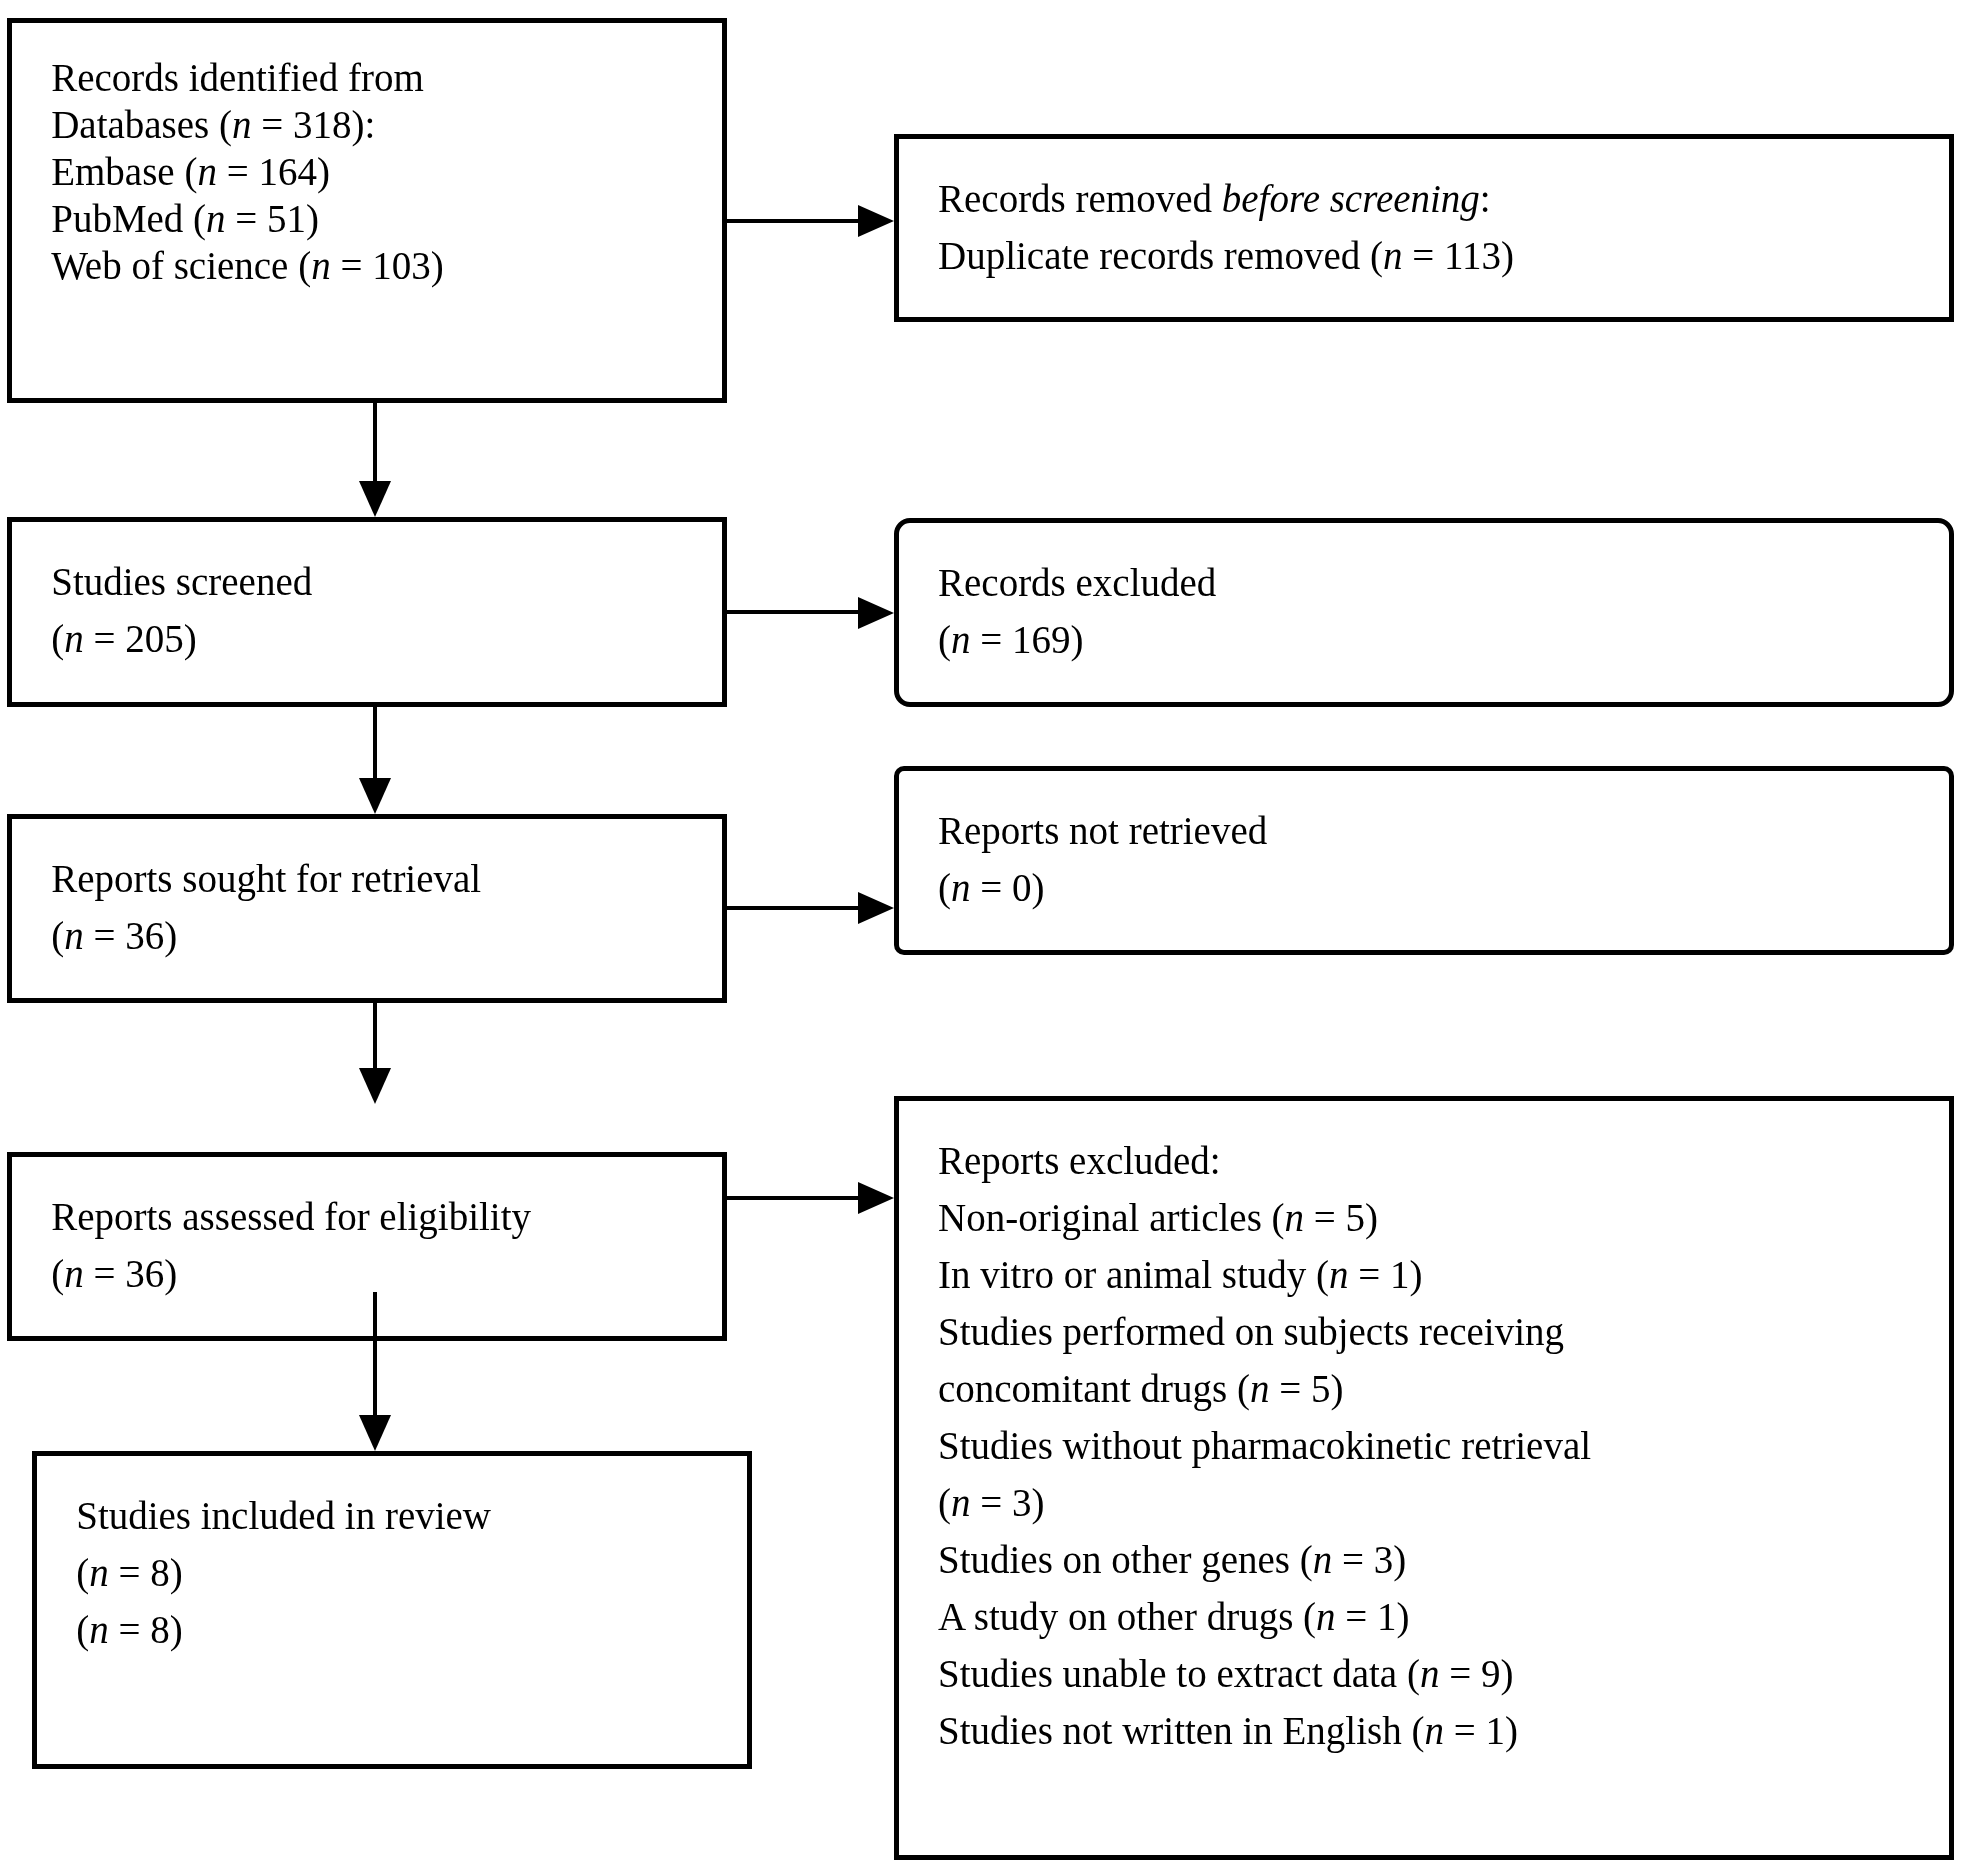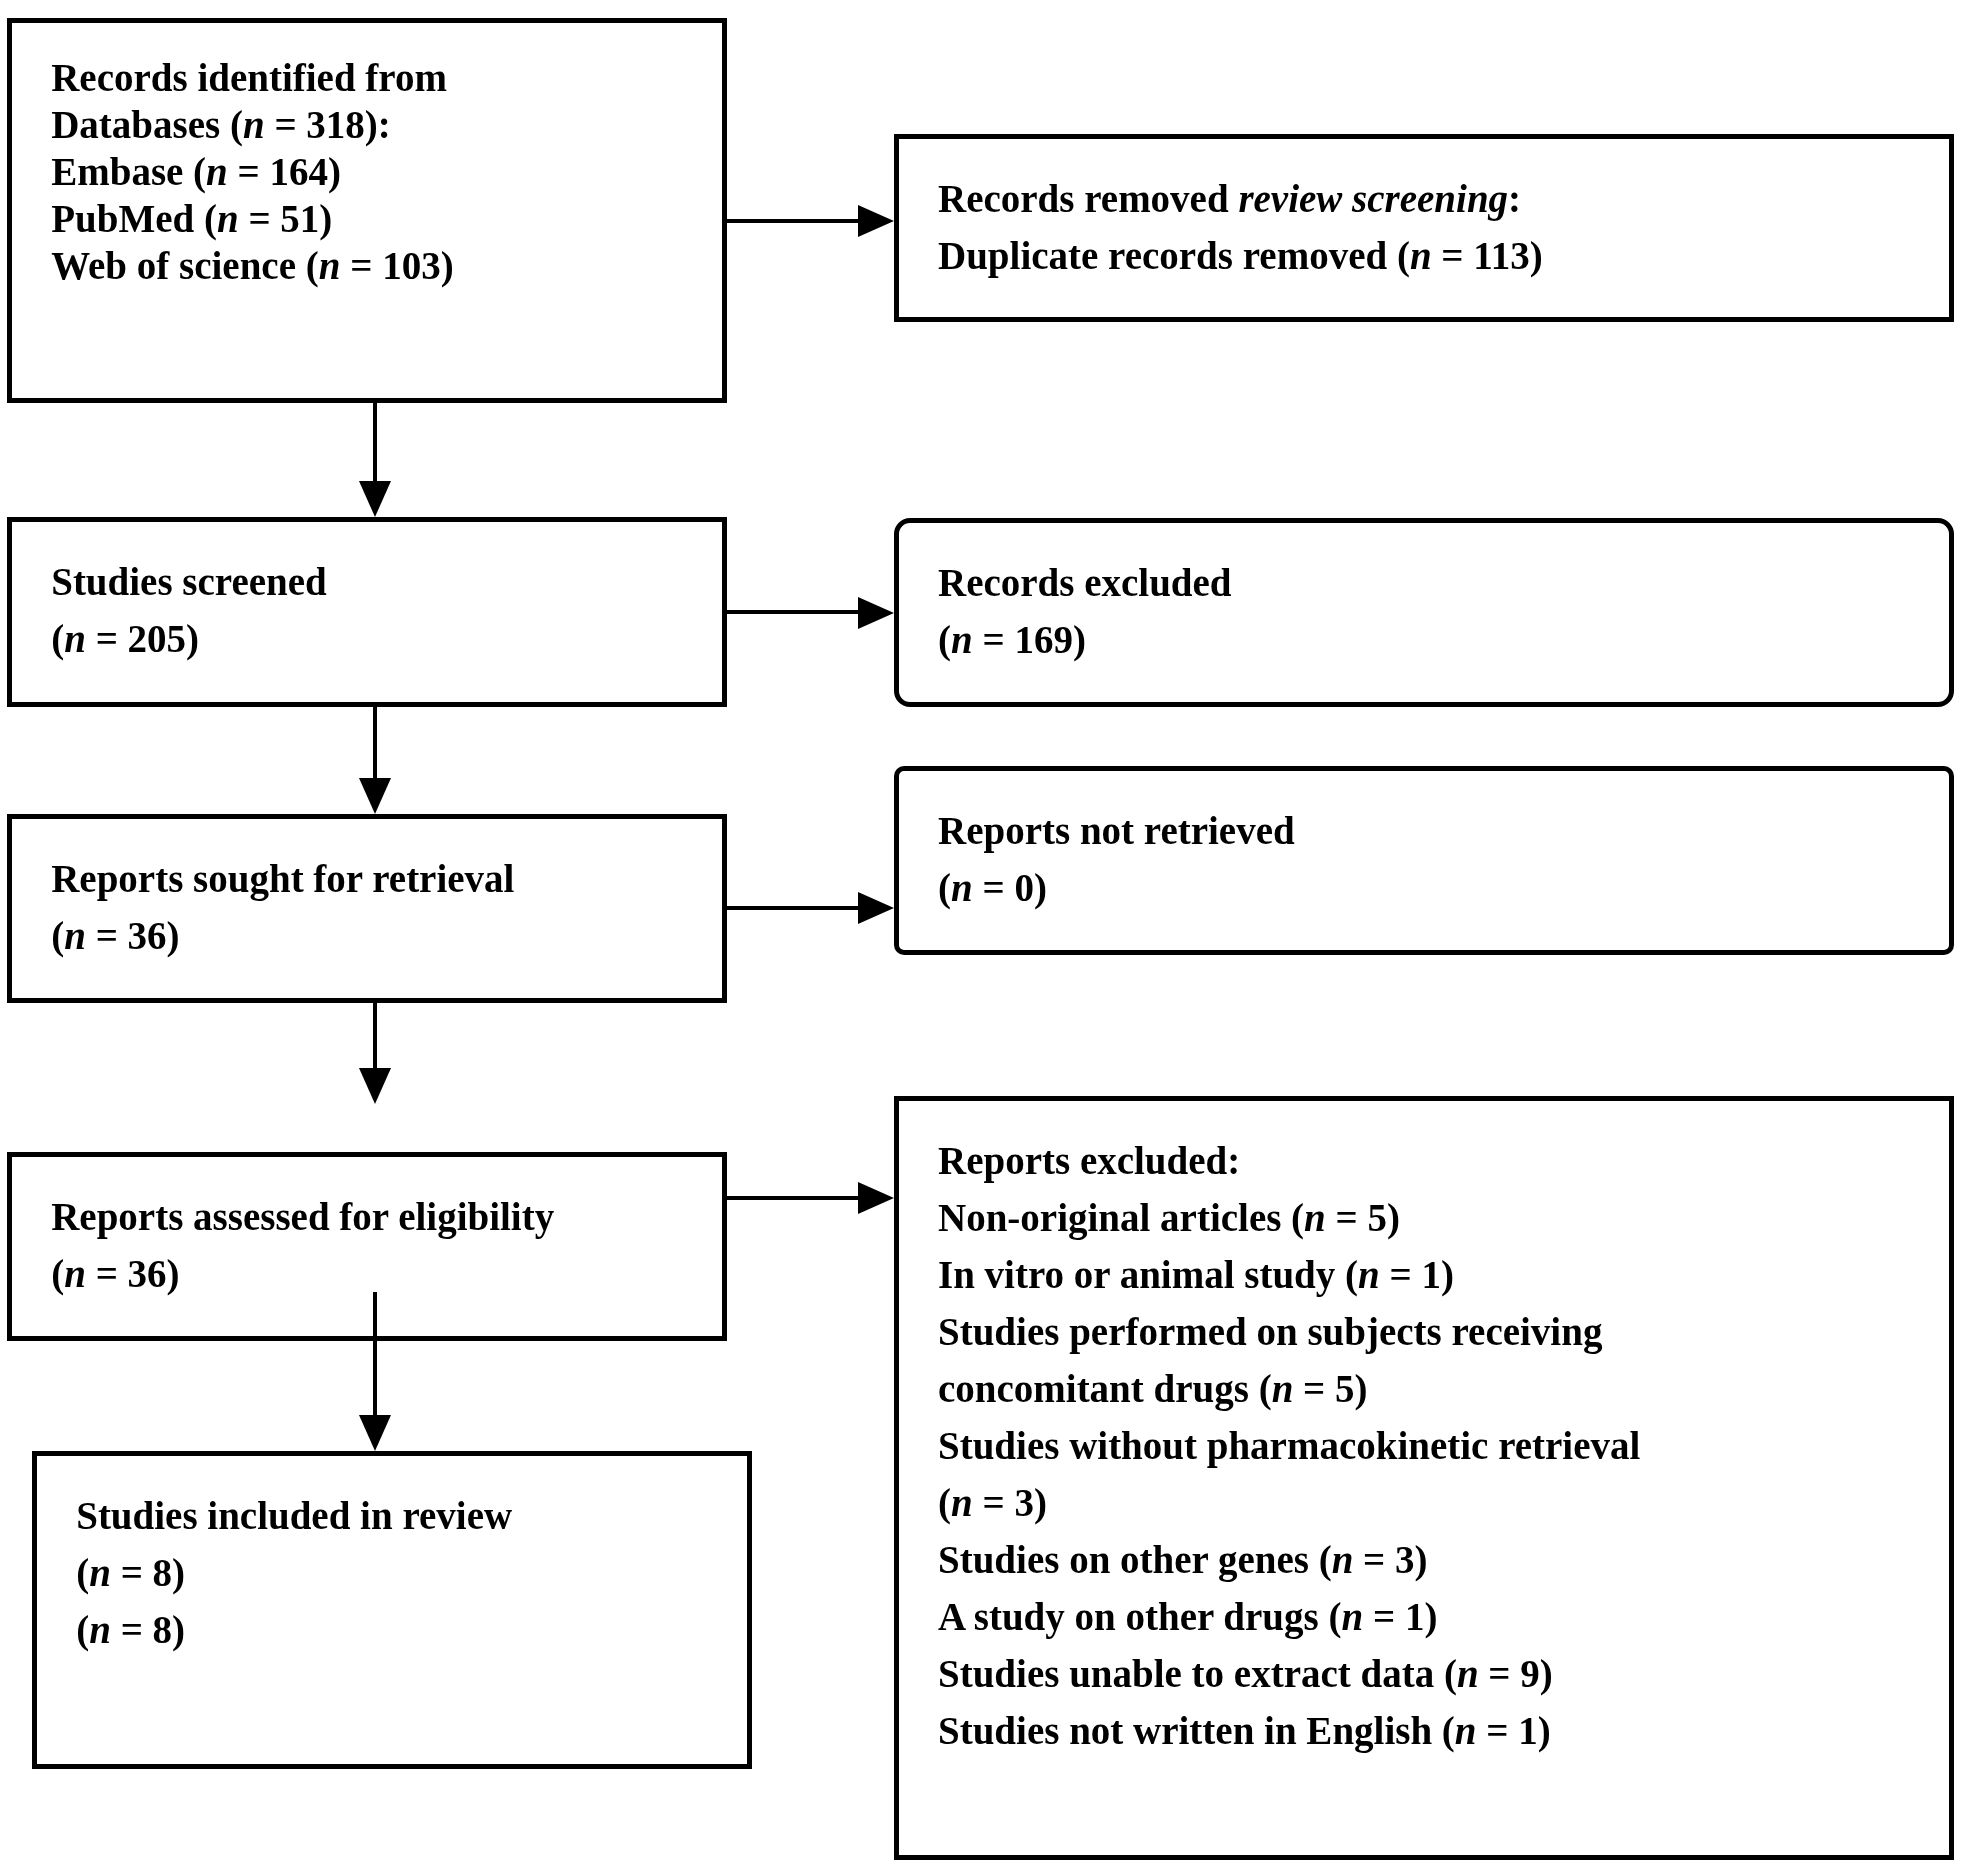--- a/index.html
+++ b/index.html
@@ -8,21 +8,20 @@
     background: #ffffff;
   }
   #canvas {
     position: relative;
     width: 1975px;
     height: 1870px;
     background: var(--bg, #ffffff);
     color: var(--text, #000000);
     font-family: "Liberation Serif", "DejaVu Serif", serif;
     overflow: hidden;
-    font-weight: bold;
   }
   .box {
     position: absolute;
     box-sizing: border-box;
     border: 5.4px solid var(--line, #000000);
     background: var(--bg, #ffffff);
     padding: 31px 18px 9.6px 39px;
     font-size: 39px;
     line-height: 57px;
   }
@@ -87,21 +86,21 @@
       <div class="line">(<i>n</i> = 36)</div>
     </div>
 
   <div class="box lcol" style="top:1451px;height:318px;margin-left:25px;">
       <div class="line">Studies included in review</div>
       <div class="line">(<i>n</i> = 8)</div>
       <div class="line">(<i>n</i> = 8)</div>
     </div>
 
   <div class="box rcol" style="top:134px;height:188px;">
-      <div class="line">Records removed <i>review screening</i>:</div>
+      <div class="line">Records removed <i>before screening</i>:</div>
       <div class="line">Duplicate records removed (<i>n</i> = 113)</div>
     </div>
 
   <div class="box rcol" style="top:518px;height:189px;border-radius:16px;">
       <div class="line">Records excluded</div>
       <div class="line">(<i>n</i> = 169)</div>
     </div>
 
   <div class="box rcol" style="top:766px;height:189px;border-radius:10px;">
       <div class="line">Reports not retrieved</div>

